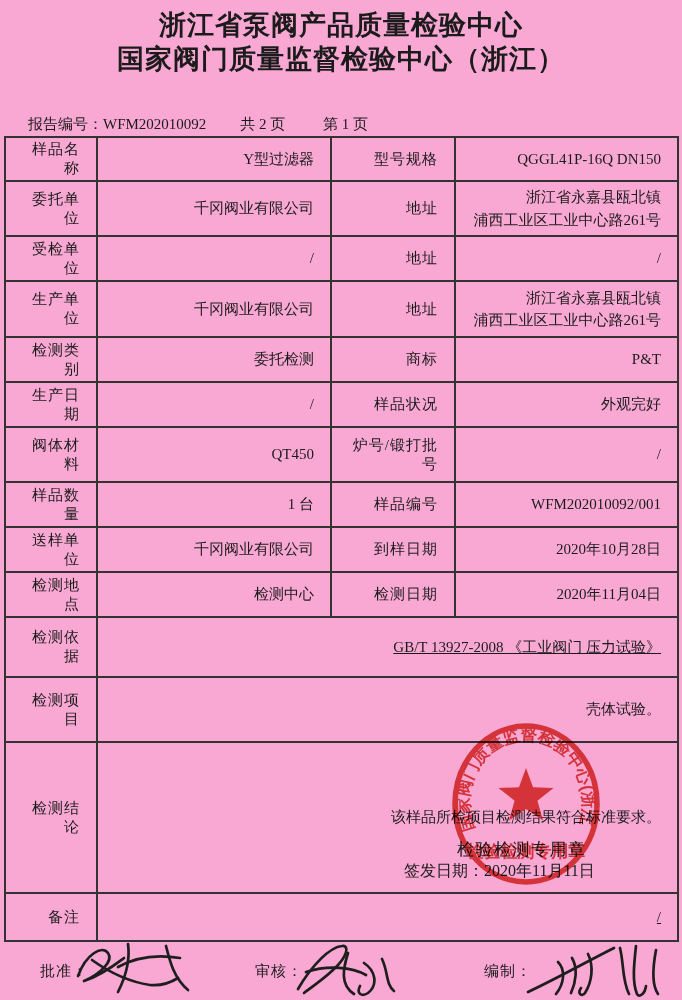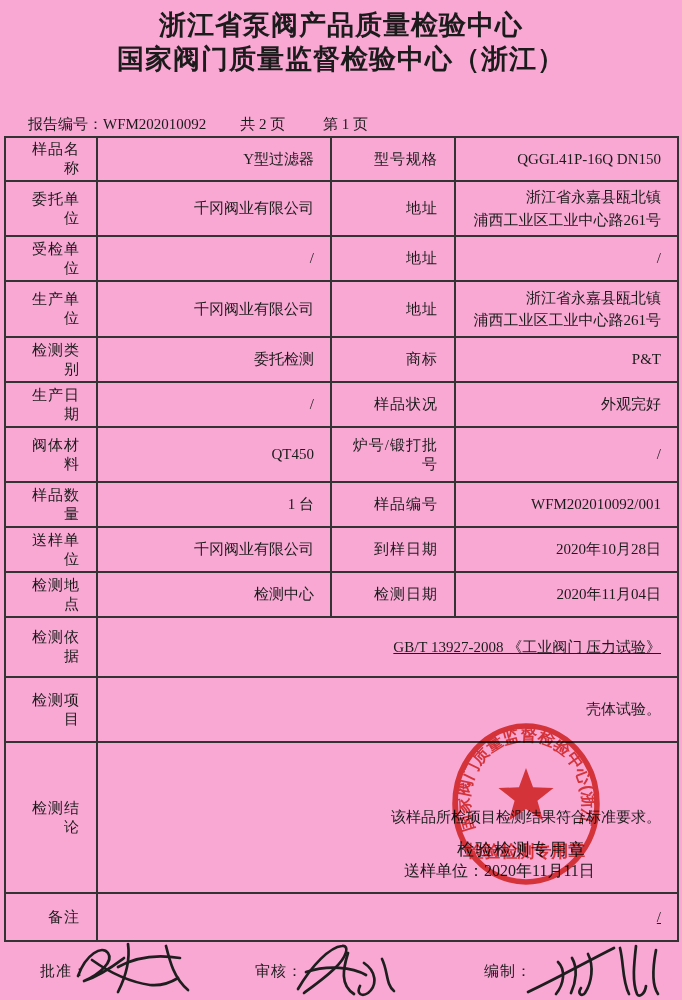--- a/index.html
+++ b/index.html
@@ -156,21 +156,21 @@
     </tr>
     <tr style="height:48px">
       <td class="lbl">备注</td>
       <td class="center-wide" colspan="3">/</td>
     </tr>
   </tbody>
     </table>
 
   <div class="seal-print">检验检测专用章</div>
   <div class="issue-date">
-    <span>送样单位：</span><span>2020年11月11日</span>
+    <span>签发日期：</span><span>2020年11月11日</span>
   </div>
 
   <svg class="stamp" viewBox="0 0 154 168">
     <g stroke="#d4342a" fill="#d4342a">
       <ellipse cx="77" cy="84" rx="71" ry="78" fill="none" stroke-width="5.5"></ellipse>
       <path d="M77,48 L84.05,67.29 L104.58,68.04 L88.41,80.71 L94.05,100.46 L77,89 L59.95,100.46 L65.59,80.71 L49.42,68.04 L69.95,67.29 Z" stroke="none"></path>
       <path id="ringpath" d="M 23.4,103.4 A 57,62 0 1 1 130.6,103.4" fill="none" stroke="none"></path>
       <text font-size="16.5" font-weight="bold" stroke="none" font-family="Liberation Sans, DejaVu Sans, sans-serif">
         <textPath href="#ringpath" startOffset="50%" text-anchor="middle">国家阀门质量监督检验中心(浙江)</textPath>
       </text>

